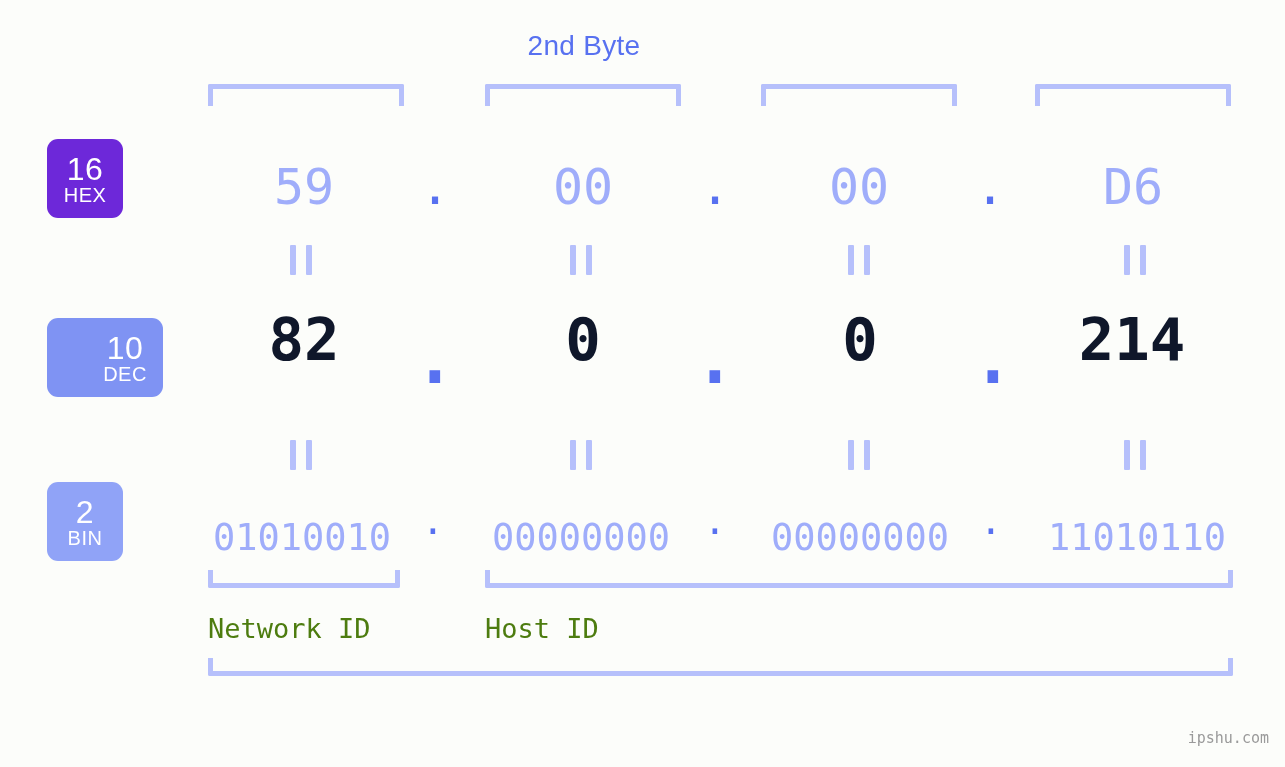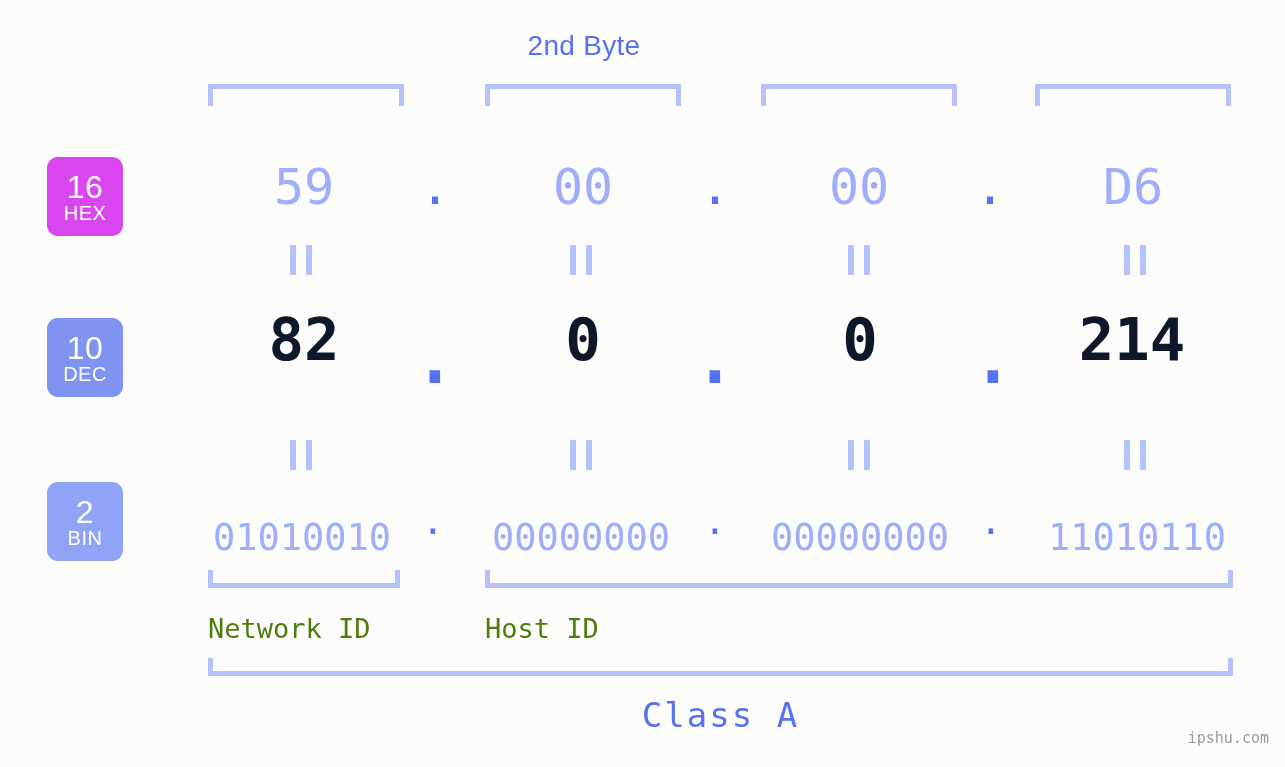--- a/index.html
+++ b/index.html
@@ -143,25 +143,25 @@
 
   <div class="byte-header" style="left:484px;">
     <span>2nd Byte</span>
   </div>
 
   <div class="bracket-down" style="left:208px; top:84px; width:196px;"></div>
   <div class="bracket-down" style="left:485px; top:84px; width:196px;"></div>
   <div class="bracket-down" style="left:761px; top:84px; width:196px;"></div>
   <div class="bracket-down" style="left:1035px; top:84px; width:196px;"></div>
 
-  <div class="base-badge" style="top:157px; background:#d946ef;text-align:right;">
+  <div class="base-badge" style="top:139px; background:#6d28d9;text-align:right;">
     <span class="num">16</span>
     <span class="abbr">HEX</span>
   </div>
-  <div class="base-badge" style="top:318px; background:#7f93f3;">
+  <div class="base-badge" style="top:318px; background:#7f93f3;padding-left:40px;">
     <span class="num">10</span>
     <span class="abbr">DEC</span>
   </div>
   <div class="base-badge" style="top:482px; background:#90a3f7;">
     <span class="num">2</span>
     <span class="abbr">BIN</span>
   </div>
 
   <div class="row-hex">
     <div class="value-cell" style="left:206px; top:162px; width:196px;">59</div>
@@ -227,17 +227,16 @@
     <div class="value-cell" style="left:1037px; top:503px; width:200px;">11010110</div>
   </div>
 
   <div class="bracket-up" style="left:208px; top:570px; width:192px;"></div>
   <div class="bracket-up" style="left:485px; top:570px; width:748px;"></div>
 
   <div class="id-label" style="left:208px; top:613px; width:192px;">Network ID</div>
   <div class="id-label" style="left:485px; top:613px; width:748px;">Host ID</div>
 
   <div class="bracket-up" style="left:208px; top:658px; width:1025px;"></div>
-  <div class="class-label" style="left:208px; top:695px; width:1025px;">Class A</div>
 
   <div class="watermark">ipshu.com</div>
 
 </div>
 
 </body></html>

